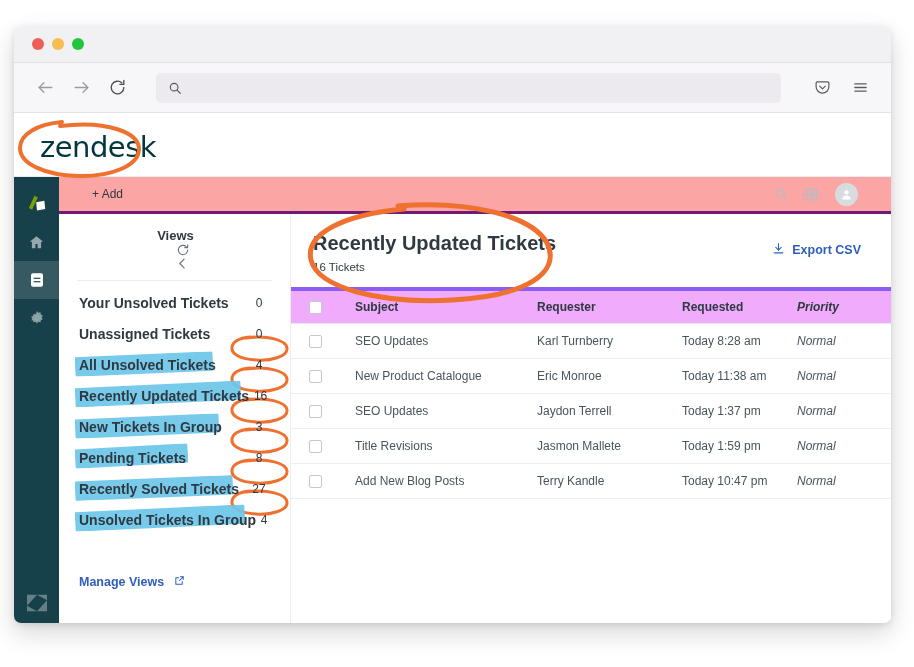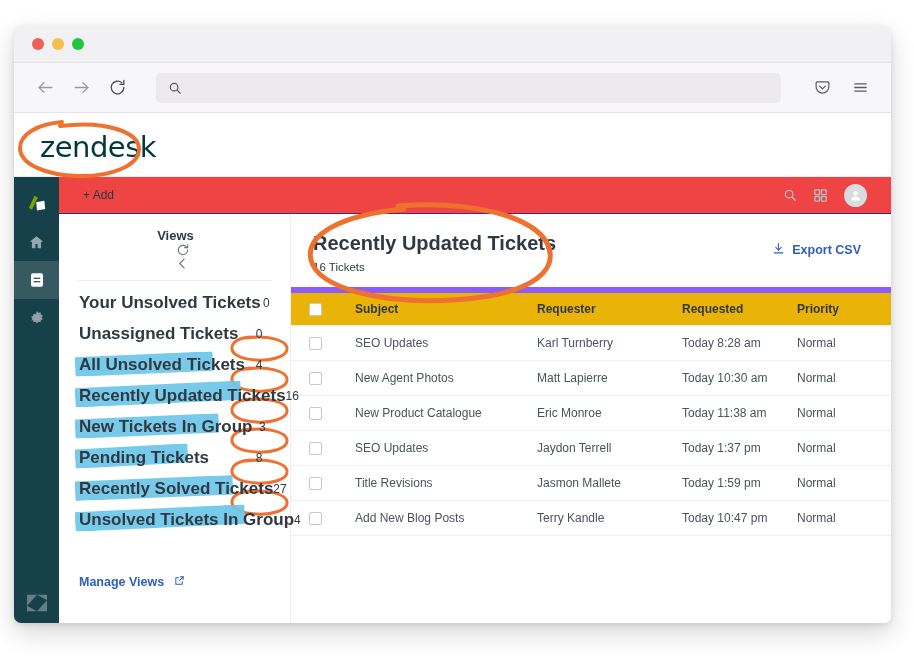--- a/index.html
+++ b/index.html
@@ -57,68 +57,68 @@
   
   .appbody{display:flex;height:446px;}
   .leftnav{width:45px;background:#17414a;display:flex;flex-direction:column;
     align-items:center;padding-top:8px;box-sizing:border-box;position:relative;}
   .navitem{width:45px;height:38px;display:flex;align-items:center;justify-content:center;
     color:#93a8ad;}
   .navitem.sel{background:#375a62;color:#ffffff;}
   .navbottom{position:absolute;bottom:10px;left:0;width:45px;display:flex;justify-content:center;color:#667f85;}
 
   .rightpane{flex:1;display:flex;flex-direction:column;}
-  .apptop{height:37px;border-bottom:1px solid #701a75;display:flex;align-items:center;
-    padding:0 24px;box-sizing:border-box;background:#ef4444;}
+  .apptop{height:37px;border-bottom:3px solid #701a75;display:flex;align-items:center;
+    padding:0 33px;box-sizing:border-box;background:#fca5a5;}
   .addbtn{font-size:12px;color:#2f3941;display:flex;align-items:center;gap:5px;}
   .apptop .spacer{flex:1;}
   .apptopicon{margin-left:16px;color:#b7bcc0;display:flex;align-items:center;}
   .avatar{width:23px;height:23px;border-radius:50%;background:#d8dcde;margin-left:16px;
     display:flex;align-items:center;justify-content:center;color:#fff;}
 
   .content{flex:1;display:flex;min-height:0;}
 
   
   .views{width:232px;border-right:1px solid #eceef0;box-sizing:border-box;
     display:flex;flex-direction:column;background:#fff;position:relative;}
   .viewshdr{display:flex;align-items:center;padding:14px 18px 10px 20px;flex-direction:column;}
   .viewshdr .title{font-size:13px;font-weight:bold;color:#2f3941;flex:1;}
   .viewshdr .ic{color:#68737d;margin-left:14px;display:flex;align-items:center;}
   .viewsrule{height:1px;background:#ececee;margin:0 18px;}
   .viewlist{padding:6px 0 0 0;position:relative;}
   .viewrow{display:flex;align-items:center;height:31px;padding:0 18px 0 20px;
     box-sizing:border-box;position:relative;}
-  .viewrow .lbl{font-size:17px;font-weight:bold;color:#2f3941;position:relative;z-index:2;white-space:nowrap;}
+  .viewrow .lbl{font-size:14px;font-weight:bold;color:#2f3941;position:relative;z-index:2;white-space:nowrap;}
   .viewrow .cnt{margin-left:auto;font-size:12px;color:#2f3941;position:relative;z-index:2;
     width:26px;text-align:center;}
   .hl{position:absolute;z-index:1;background:#6cc5e9;opacity:.92;}
   .manage{position:absolute;left:20px;bottom:34px;font-size:12.5px;font-weight:bold;
     color:#2f5fbb;display:flex;align-items:center;gap:10px;}
 
   
   .main{flex:1;min-width:0;background:#fff;display:flex;flex-direction:column;}
   .mainhdr{padding:18px 22px 0 22px;display:flex;align-items:flex-start;}
   .mainhdr .tt{font-size:20px;font-weight:bold;color:#2f3941;line-height:1.15;}
   .mainhdr .sub{font-size:11.5px;color:#2f3941;margin-top:6px;}
   .mainhdr .grow{flex:1;}
   .exportcsv{display:flex;align-items:center;gap:7px;font-size:12.5px;font-weight:bold;
     color:#2f5fbb;margin-top:10px;margin-right:8px;}
 
   table.tickets{width:100%;border-collapse:collapse;margin-top:14px;table-layout:fixed;}
   table.tickets th{
-    background:#eab308;border-top:6px solid #8b5cf6;border-bottom:1px solid #e9ebed;
+    background:#f0abfc;border-top:4px solid #8b5cf6;border-bottom:1px solid #e9ebed;
     font-size:12px;color:#2f3941;text-align:left;padding:9px 0;font-weight:bold;}
   table.tickets td{
     border-bottom:1px solid #edeff0;font-size:12px;color:#49545c;padding:10px 0;
     white-space:nowrap;overflow:hidden;text-overflow:ellipsis;}
   .c-chk{width:46px;padding-left:18px!important;}
   .c-sub{width:182px;}
   .c-req{width:145px;}
   .c-when{width:115px;}
-  .c-pri{width:auto;}
+  .c-pri{width:auto;font-style:italic;}
   .chkbox{width:11px;height:11px;border:1px solid #c2c8cc;border-radius:2px;background:#fff;display:block;}
 
   
   .annot{position:absolute;pointer-events:none;}
   svg.marker{overflow:visible;}
 </style>
 </head>
 <body>
 
 <div class="stage">
@@ -344,29 +344,20 @@
                 </tr>
               </thead>
               <tbody id="tickets-body">
                   <tr>
                     <td class="c-chk">
                       <span class="chkbox"></span>
                     </td>
                     <td class="c-sub">SEO Updates</td>
                     <td class="c-req">Karl Turnberry</td>
                     <td class="c-when">Today 8:28 am</td>
-                    <td class="c-pri">Normal</td>
-                  </tr>
-                  <tr>
-                    <td class="c-chk">
-                      <span class="chkbox"></span>
-                    </td>
-                    <td class="c-sub">New Agent Photos</td>
-                    <td class="c-req">Matt Lapierre</td>
-                    <td class="c-when">Today 10:30 am</td>
                     <td class="c-pri">Normal</td>
                   </tr>
                   <tr>
                     <td class="c-chk">
                       <span class="chkbox"></span>
                     </td>
                     <td class="c-sub">New Product Catalogue</td>
                     <td class="c-req">Eric Monroe</td>
                     <td class="c-when">Today 11:38 am</td>
                     <td class="c-pri">Normal</td>

